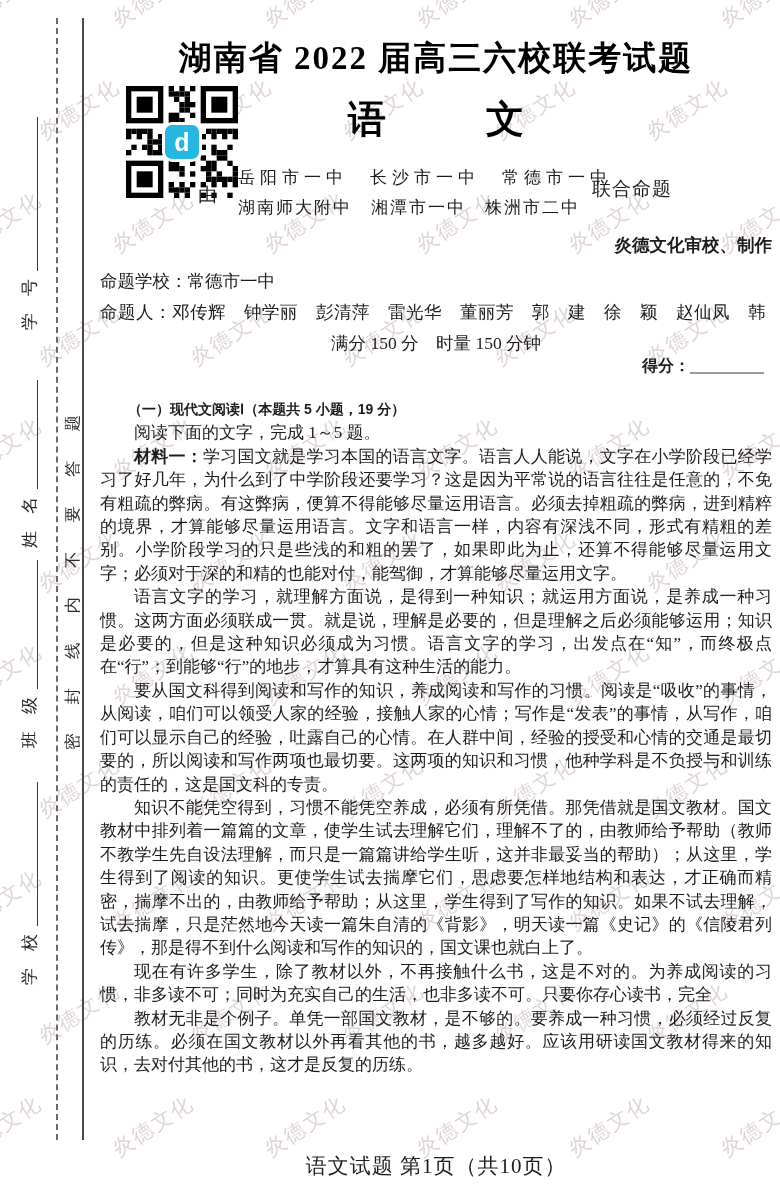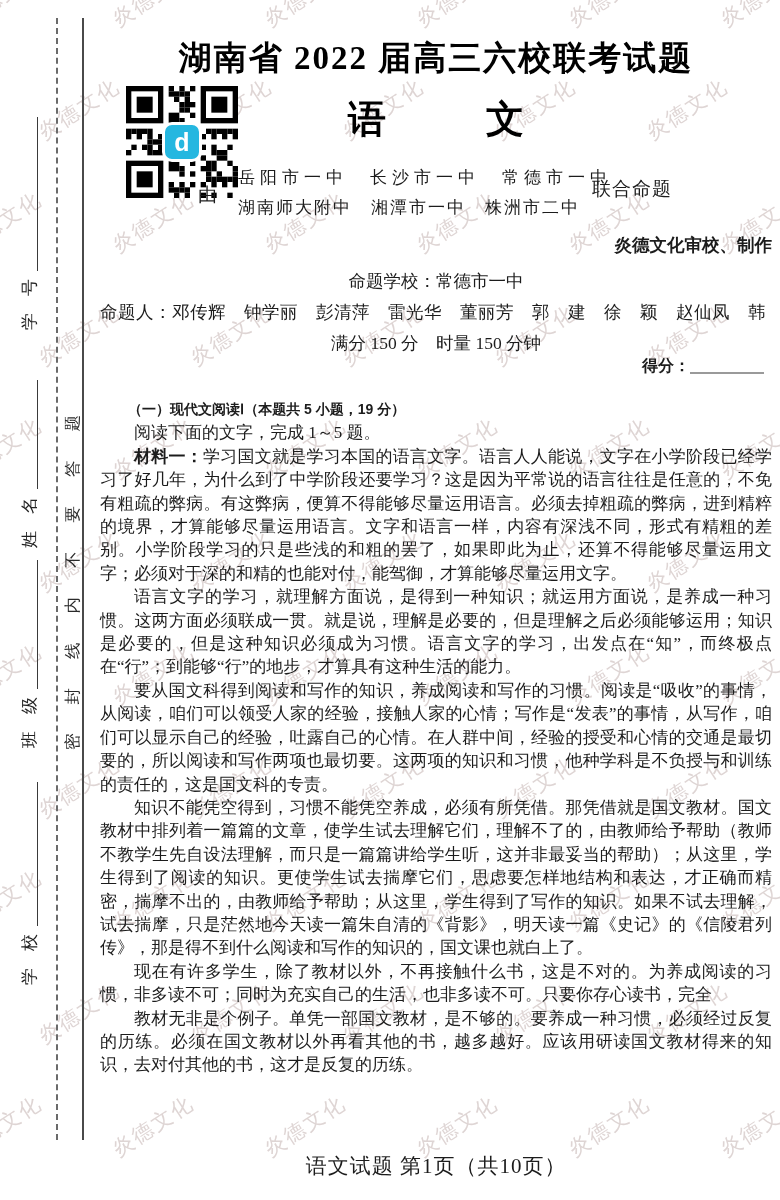--- a/index.html
+++ b/index.html
@@ -41,21 +41,21 @@
       display:flex;align-items:center;justify-content:center;
       font-family:"Liberation Sans",sans-serif;font-weight:bold;
       font-size:25px;color:#fff;}
   .by-char{position:absolute;left:98px;top:182px;font-size:19px;}
   .schools{position:absolute;left:138px;top:163px;line-height:30px;font-size:17px;}
   .schools .row1{letter-spacing:5px;}
   .schools .row2{letter-spacing:2px;}
   .joint{position:absolute;left:492px;top:176px;font-size:19px;letter-spacing:1px;}
   .producer{position:absolute;top:233px;left:0;width:100%;text-align:right;
       font-family:"Liberation Sans",sans-serif;font-weight:bold;font-size:17.5px;}
-  .prop-school{position:absolute;top:269px;left:0;width:100%;text-align:center;
+  .prop-school{position:absolute;top:269px;left:0;width:100%;text-align:left;
       font-size:17.5px;}
   .proposers{position:absolute;top:300px;left:0;width:100%;font-size:17.5px;
       white-space:nowrap;letter-spacing:.5px;}
   .score-time{position:absolute;top:331px;left:0;width:100%;text-align:center;
       font-size:17.5px;}
   .score-box{position:absolute;top:356px;right:8px;display:flex;
       align-items:flex-end;}
   .score-label{font-family:"Liberation Sans",sans-serif;font-weight:bold;
       font-size:16px;}
   .score-blank{width:74px;border-bottom:2.5px solid #9a9a9a;margin-bottom:3px;}

